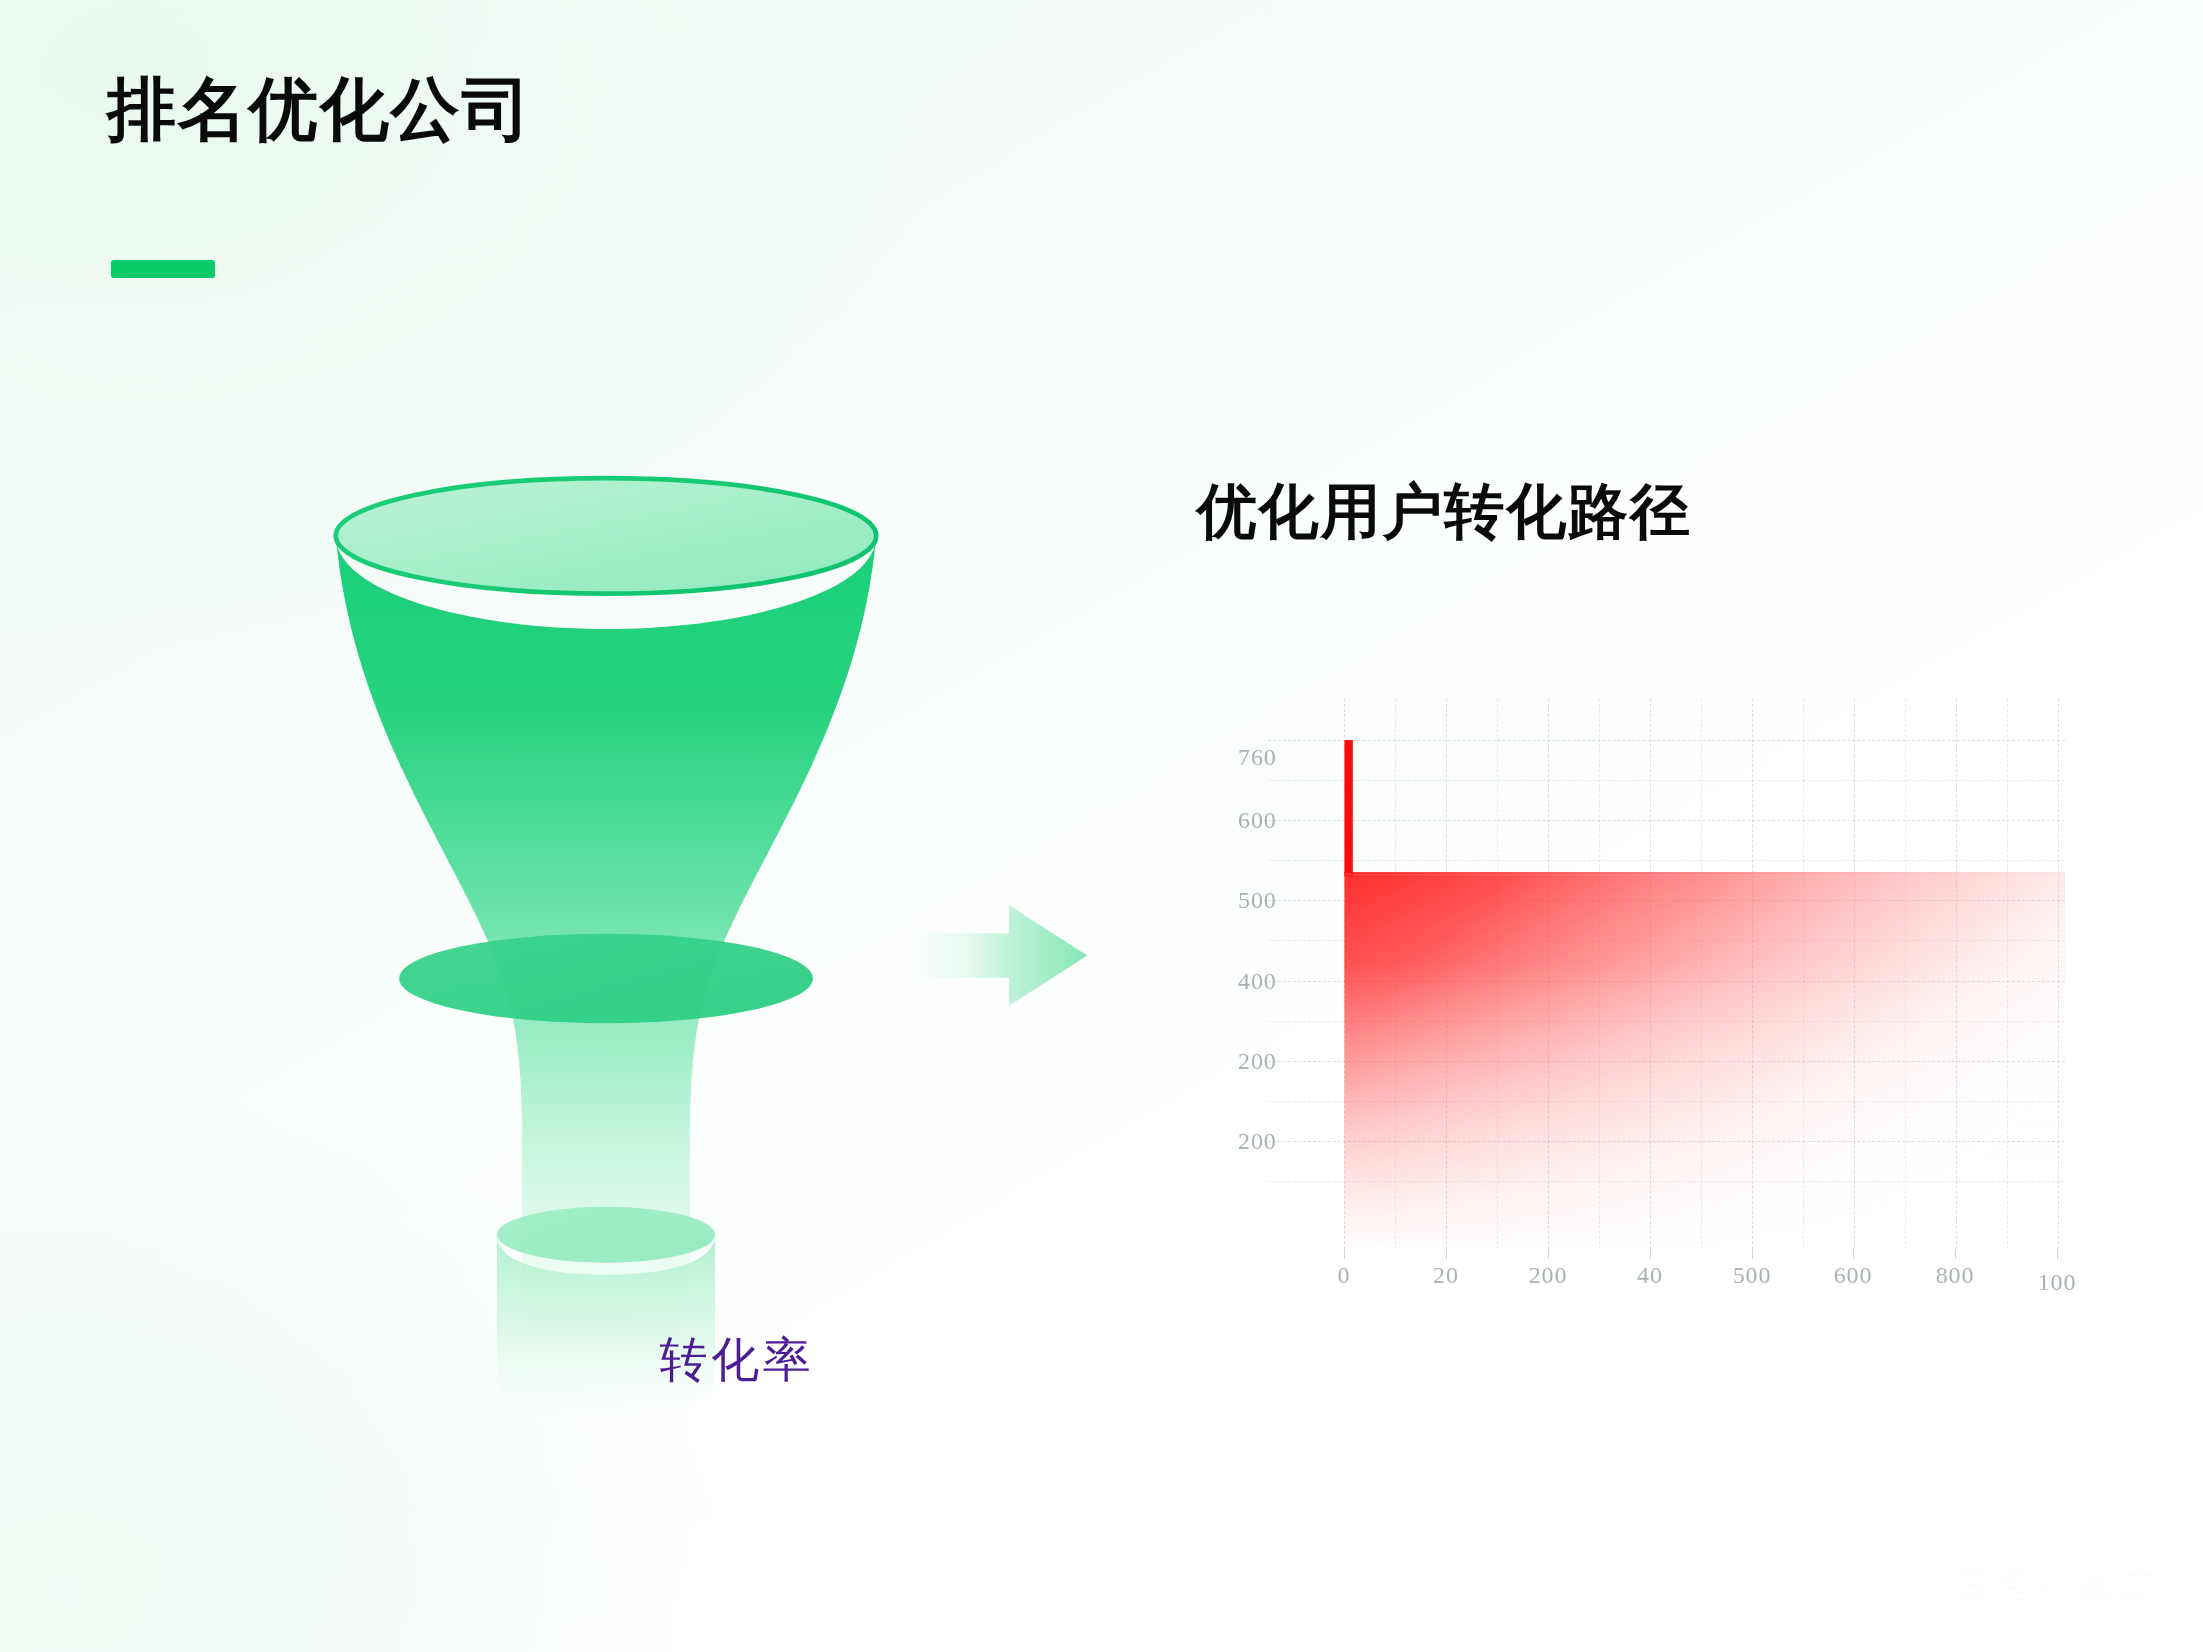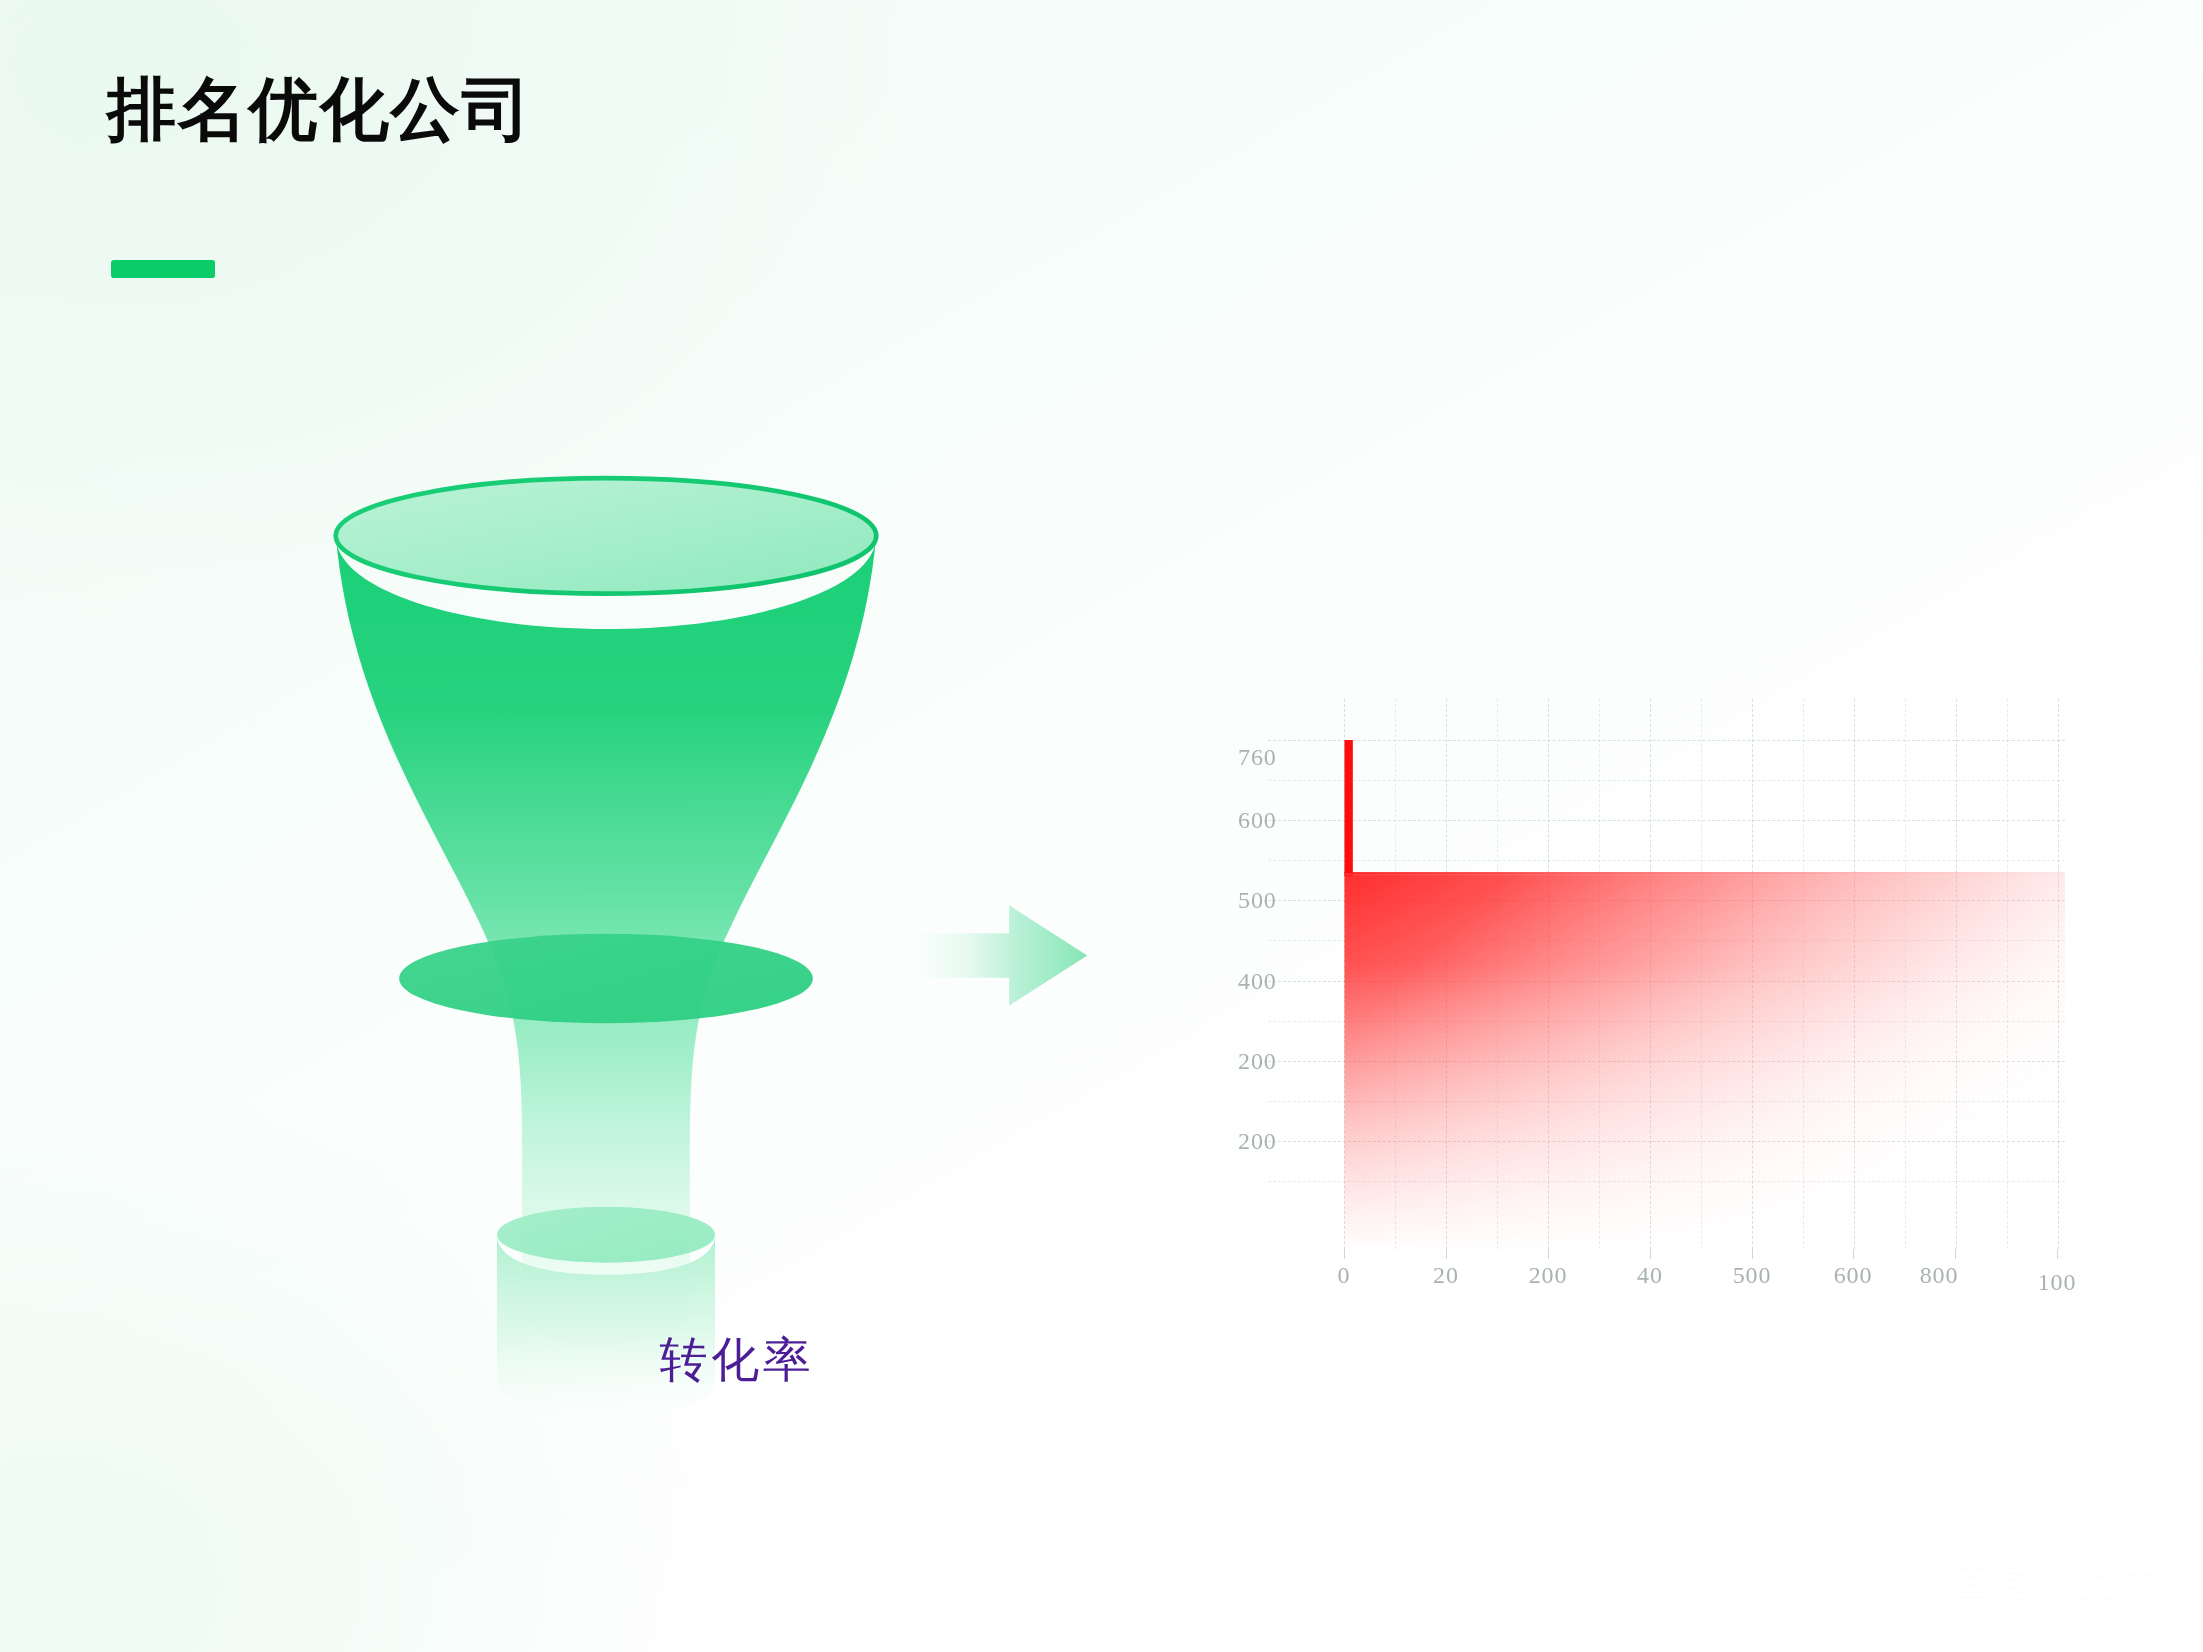--- a/index.html
+++ b/index.html
@@ -172,20 +172,21 @@
         <stop offset="28%" stop-color="#8FE8BC" stop-opacity="0.18"></stop>
         <stop offset="58%" stop-color="#8FE8BC" stop-opacity="0.62"></stop>
         <stop offset="100%" stop-color="#7FE4B2" stop-opacity="0.95"></stop>
       </linearGradient>
     </defs>
     <path d="M 2 56 L 98 56 L 98 26 L 182 80 L 98 134 L 98 104 L 2 104 Z" fill="url(#arrowFade)"></path>
   </svg>
 </div>
 
 <div id="chart-panel">
+  <div id="chart-heading">优化用户转化路径</div>
 
   <div id="plot-wrap">
     <div id="y-axis">
         <div class="y-tick" style="top: 58px; text-align: right;">760</div>
         <div class="y-tick" style="top: 121px;">600</div>
         <div class="y-tick" style="top: 201px;">500</div>
         <div class="y-tick" style="top: 282px;">400</div>
         <div class="y-tick" style="top: 362px;">200</div>
         <div class="y-tick" style="top: 442px;">200</div>
       </div>
@@ -258,20 +259,20 @@
       <div class="x-tick" style="left: 253px;">20</div>
       <div class="x-tickmark" style="left: 355px;"></div>
       <div class="x-tick" style="left: 355px;">200</div>
       <div class="x-tickmark" style="left: 457px;"></div>
       <div class="x-tick" style="left: 457px;">40</div>
       <div class="x-tickmark" style="left: 559px;"></div>
       <div class="x-tick" style="left: 559px;">500</div>
       <div class="x-tickmark" style="left: 660px;"></div>
       <div class="x-tick" style="left: 660px;">600</div>
       <div class="x-tickmark" style="left: 762px;"></div>
-      <div class="x-tick" style="left: 746px;">800</div>
+      <div class="x-tick" style="left: 762px;">800</div>
       <div class="x-tickmark" style="left: 864px;"></div>
       <div class="x-tick" style="left: 864px; margin-top: 7px;">100</div>
     </div>
 </div>
 
 <div id="watermark">豆包AI生成</div>
 
 
 </body></html>

